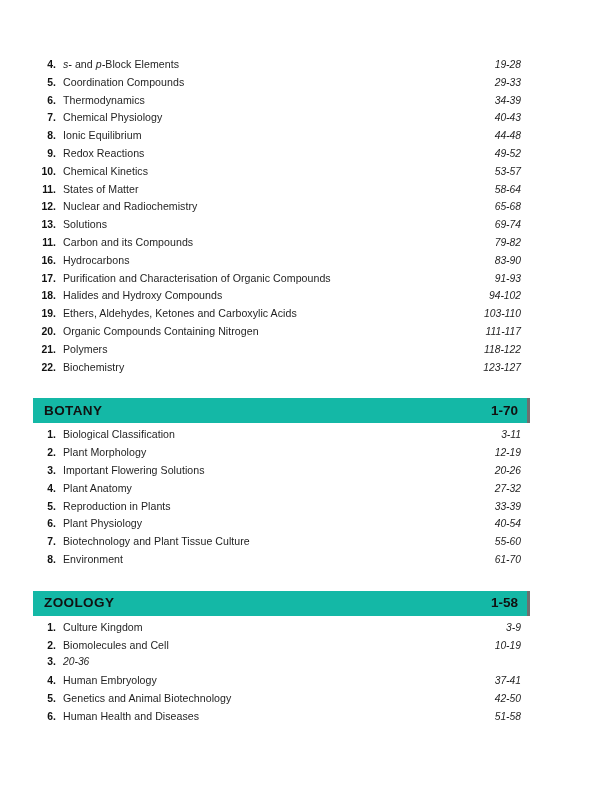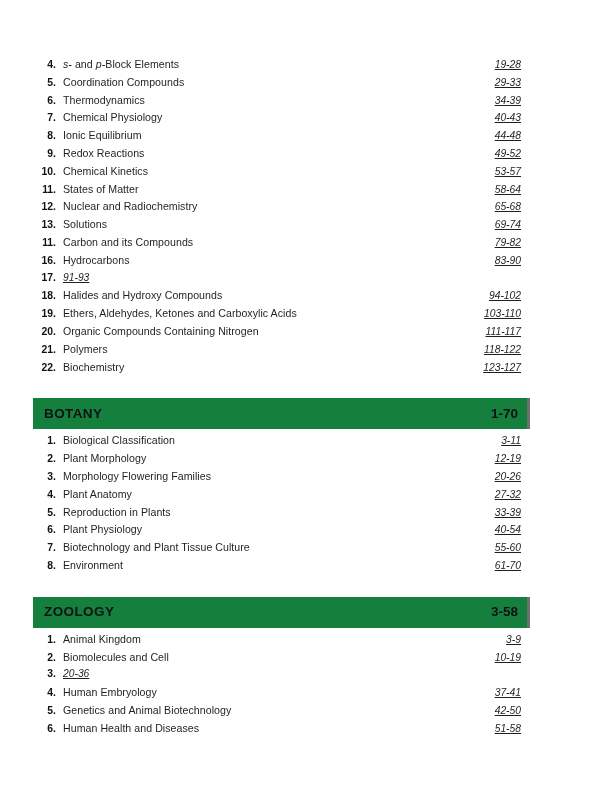--- a/index.html
+++ b/index.html
@@ -31,22 +31,22 @@
     left: 33px;
     top: 58px;
     width: 497px;
   }
 
   
   .section-header {
     display: flex;
     align-items: center;
     justify-content: space-between;
-    background: #15803d;
-    height: 31px;
+    background: #14b8a6;
+    height: 25px;
     padding: 0 0 0 11px;
     box-sizing: border-box;
     border-right: 3px solid #6f6f6f;
     margin-bottom: 5px;
   }
   .section-title {
     font-size: 13.5px;
     font-weight: bold;
     letter-spacing: 0.4px;
     color: #111111;
@@ -93,21 +93,20 @@
     font-style: italic;
   }
   .entry-pages {
     flex: 0 0 auto;
     text-align: right;
     font-style: italic;
     font-size: 10.3px;
     color: #1f1f1f;
     padding-right: 9px;
     white-space: nowrap;
-    text-decoration: underline;
   }
 </style>
 </head>
 <body>
 
 <div class="page">
   <div class="toc" id="toc-root">
       <div class="entry">
         <span class="entry-num">4.</span>
         <span class="entry-title"><i>s-</i> and <i>p-</i>Block Elements</span>
@@ -163,20 +162,21 @@
         <span class="entry-title">Carbon and its Compounds</span>
         <span class="entry-pages">79-82</span>
       </div>
       <div class="entry">
         <span class="entry-num">16.</span>
         <span class="entry-title">Hydrocarbons</span>
         <span class="entry-pages">83-90</span>
       </div>
       <div class="entry">
         <span class="entry-num">17.</span>
+        <span class="entry-title">Purification and Characterisation of Organic Compounds</span>
         <span class="entry-pages">91-93</span>
       </div>
       <div class="entry">
         <span class="entry-num">18.</span>
         <span class="entry-title">Halides and Hydroxy Compounds</span>
         <span class="entry-pages">94-102</span>
       </div>
       <div class="entry">
         <span class="entry-num">19.</span>
         <span class="entry-title">Ethers, Aldehydes, Ketones and Carboxylic Acids</span>
@@ -207,21 +207,21 @@
         <span class="entry-title">Biological Classification</span>
         <span class="entry-pages">3-11</span>
       </div>
       <div class="entry">
         <span class="entry-num">2.</span>
         <span class="entry-title">Plant Morphology</span>
         <span class="entry-pages">12-19</span>
       </div>
       <div class="entry">
         <span class="entry-num">3.</span>
-        <span class="entry-title">Morphology Flowering Families</span>
+        <span class="entry-title">Important Flowering Solutions</span>
         <span class="entry-pages">20-26</span>
       </div>
       <div class="entry">
         <span class="entry-num">4.</span>
         <span class="entry-title">Plant Anatomy</span>
         <span class="entry-pages">27-32</span>
       </div>
       <div class="entry">
         <span class="entry-num">5.</span>
         <span class="entry-title">Reproduction in Plants</span>
@@ -238,25 +238,25 @@
         <span class="entry-pages">55-60</span>
       </div>
       <div class="entry">
         <span class="entry-num">8.</span>
         <span class="entry-title">Environment</span>
         <span class="entry-pages">61-70</span>
       </div>
       <div class="section-gap"></div>
       <div class="section-header">
         <span class="section-title">ZOOLOGY</span>
-        <span class="section-pages">3-58</span>
+        <span class="section-pages">1-58</span>
       </div>
       <div class="entry">
         <span class="entry-num">1.</span>
-        <span class="entry-title">Animal Kingdom</span>
+        <span class="entry-title">Culture Kingdom</span>
         <span class="entry-pages">3-9</span>
       </div>
       <div class="entry">
         <span class="entry-num">2.</span>
         <span class="entry-title">Biomolecules and Cell</span>
         <span class="entry-pages">10-19</span>
       </div>
       <div class="entry">
         <span class="entry-num">3.</span>
         <span class="entry-pages">20-36</span>

